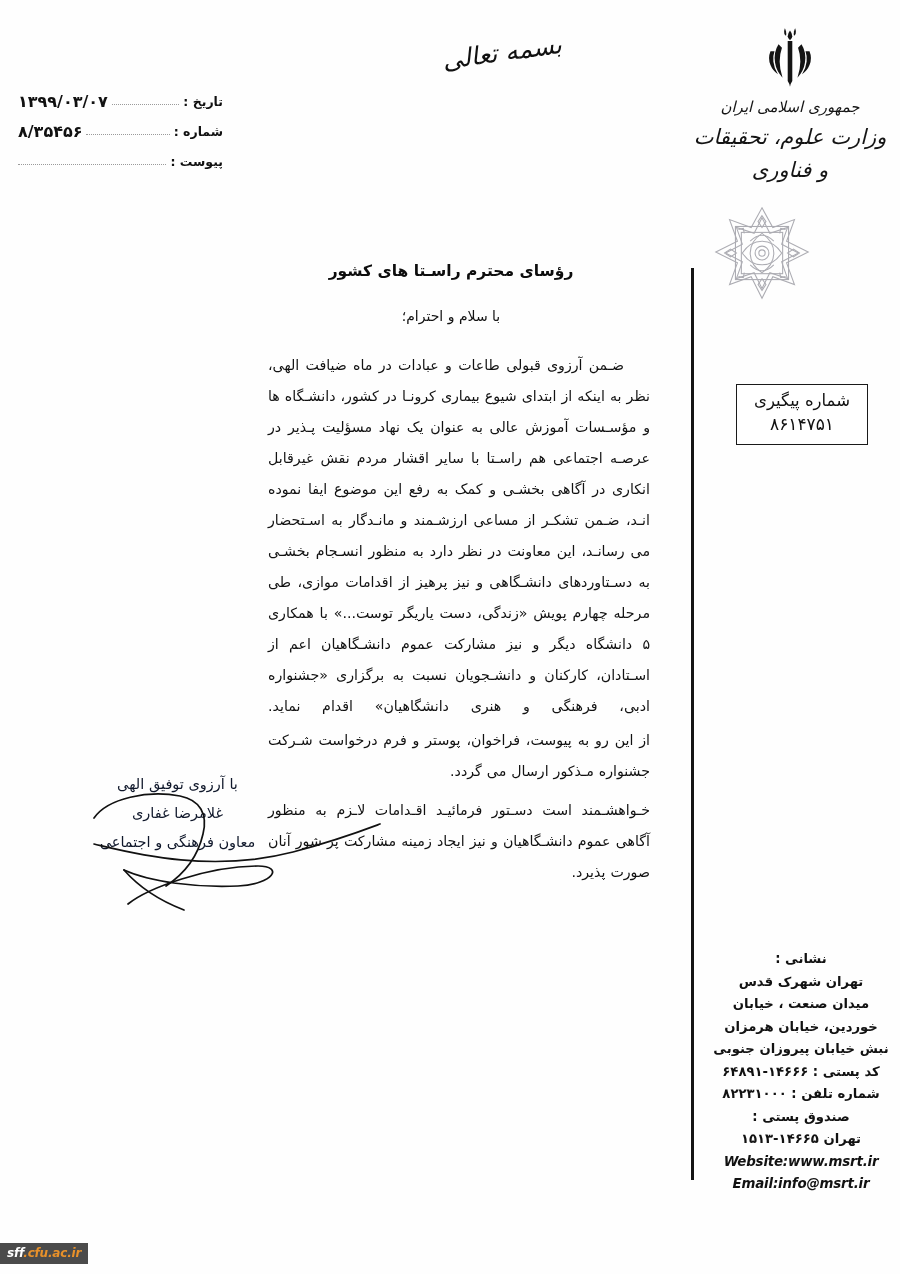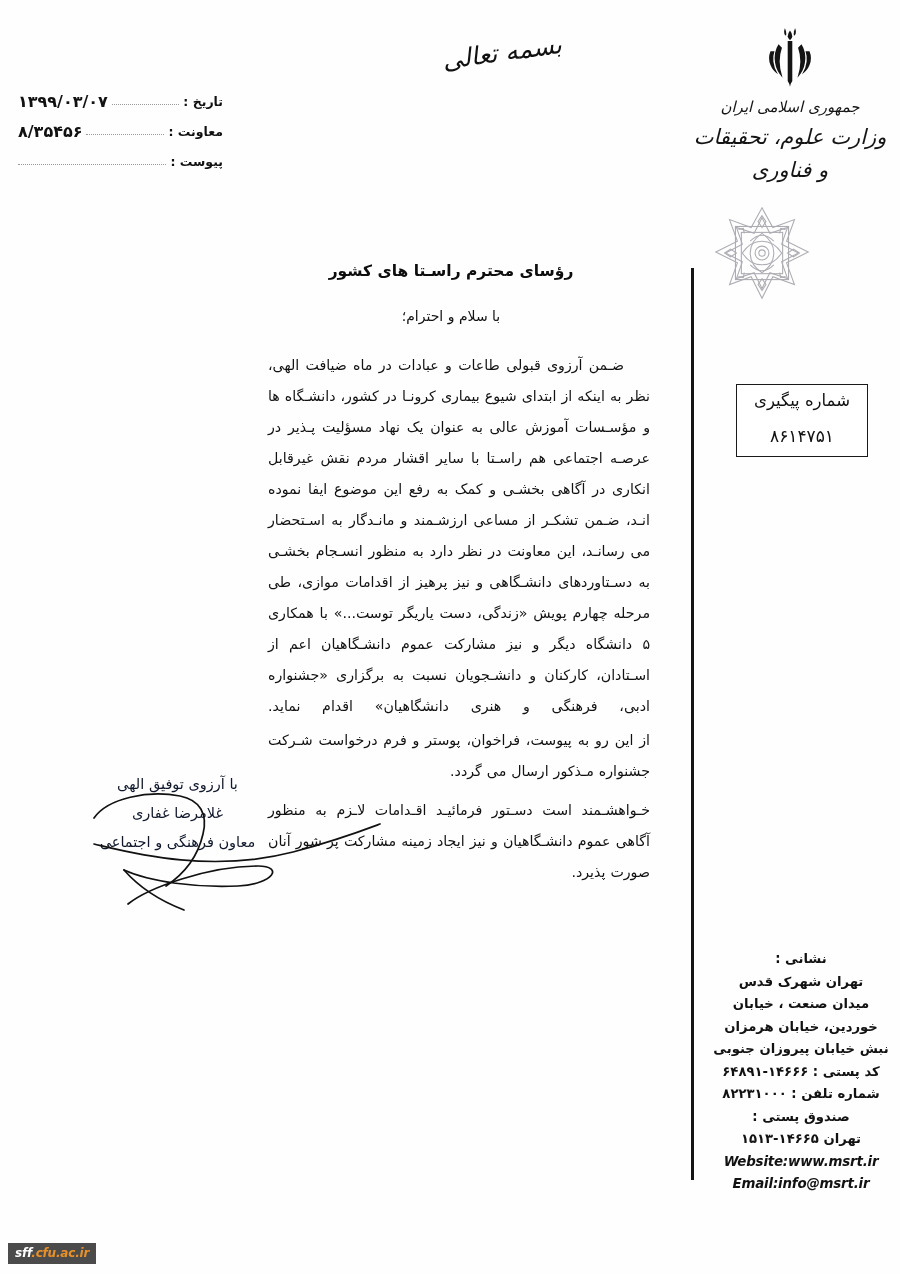--- a/index.html
+++ b/index.html
@@ -40,21 +40,21 @@
 
   
   .ornament{position:absolute;left:703px;top:196px;width:118px;height:118px;opacity:.72;}
 
   
   .tracking{
     position:absolute;left:736px;top:384px;width:118px;
     border:1.6px solid #1a1a1a;padding:5px 6px 7px 6px;text-align:center;background:#fff;
   }
   .tracking-label{font-size:16.5px;line-height:1.35;white-space:nowrap;color:#111;}
-  .tracking-value{font-size:17px;line-height:1.4;letter-spacing:1px;color:#111;margin-top:13px;}
+  .tracking-value{font-size:17px;line-height:1.4;letter-spacing:1px;color:#111;margin-top:1px;}
 
   
   .divider{position:absolute;left:691px;top:268px;width:2.5px;height:912px;background:#141414;}
 
   
   .letter{position:absolute;right:250px;left:252px;top:262px;direction:rtl;}
   .addressee{
     font-size:15.5px;font-weight:bold;text-align:center;color:#0d0d0d;letter-spacing:.2px;
     margin:0 0 28px 0;
   }
@@ -79,38 +79,38 @@
   .address div{font-size:13.2px;font-weight:bold;line-height:22.5px;color:#121212;white-space:nowrap;}
   .address .web{
     font-family:"DejaVu Sans","Liberation Sans",sans-serif;
     font-style:italic;font-size:13.4px;direction:ltr;letter-spacing:-.2px;
   }
 
   
   .watermark{
     position:absolute;left:0;top:1243px;background:#4b4b4b;
     padding:3px 7px 4px 7px;font-size:12px;font-weight:bold;font-style:italic;
-    direction:ltr;letter-spacing:-.2px;margin-left:8px;
+    direction:ltr;letter-spacing:-.2px;
   }
   .wm-a{color:#ffffff;}
   .wm-b{color:#e8912a;}
 </style>
 </head>
 <body>
 
 <div class="page">
 
   <div class="meta">
     <div class="meta-row">
       <span class="meta-label">تاریخ :</span>
       <span class="meta-rule"></span>
       <span class="meta-value">۱۳۹۹/۰۳/۰۷</span>
     </div>
     <div class="meta-row">
-      <span class="meta-label">معاونت :</span>
+      <span class="meta-label">شماره :</span>
       <span class="meta-rule"></span>
       <span class="meta-value">۸/۳۵۴۵۶</span>
     </div>
     <div class="meta-row empty">
       <span class="meta-label">پیوست :</span>
       <span class="meta-rule"></span>
       <span class="meta-value"></span>
     </div>
   </div>
 

